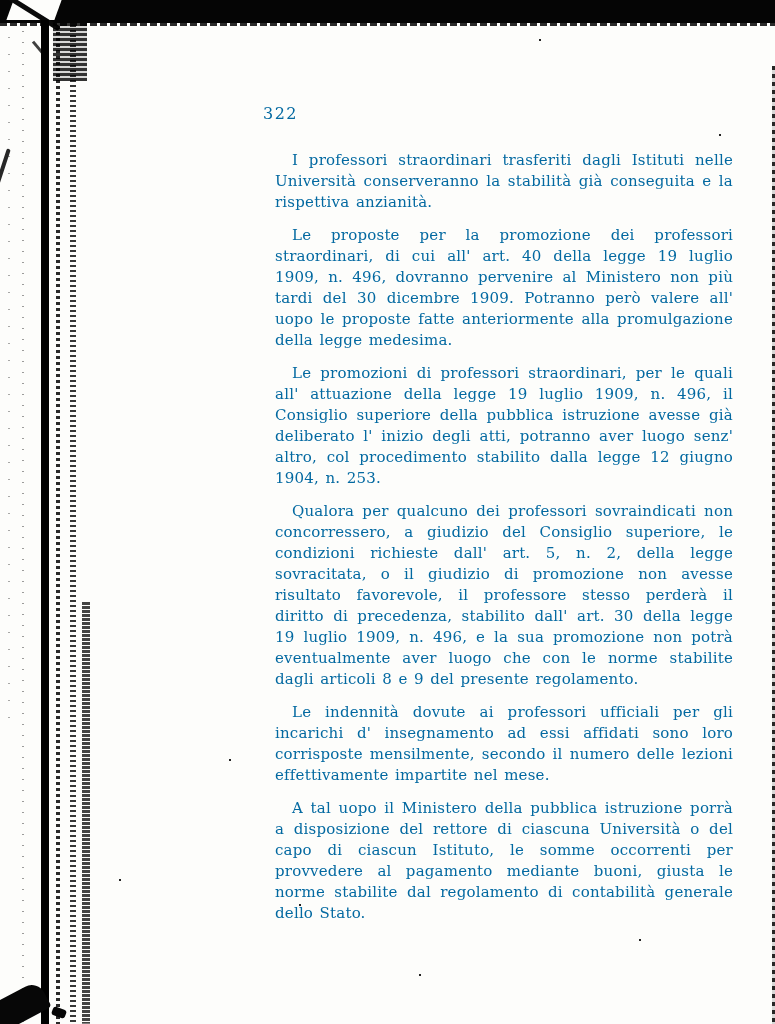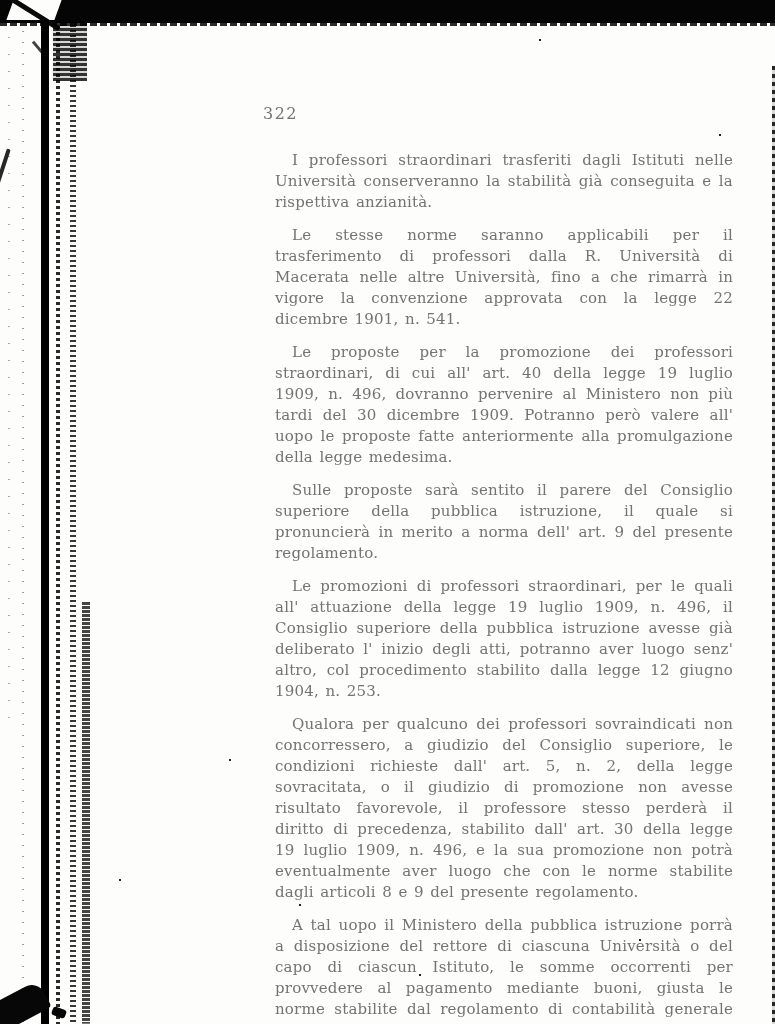--- a/index.html
+++ b/index.html
@@ -2,21 +2,21 @@
 <html><head>
 <meta charset="utf-8">
 <style>
   html,body{margin:0;padding:0;}
   .page{
     position:relative;
     width:775px;height:1024px;
     background:#fdfdfb;
     overflow:hidden;
     font-family:"DejaVu Serif","Liberation Serif",serif;
-    color:#737373;
+    color:#0369a1;
   }
   
   .top-bar{
     position:absolute;top:0;left:0;width:775px;height:23px;
     background:#050505;
   }
   .top-bar::after{
     content:"";position:absolute;left:0;top:23px;width:100%;height:3px;
     background:repeating-linear-gradient(90deg,#050505 0 7px,transparent 7px 10px);
     opacity:.85;
@@ -114,22 +114,21 @@
   <div class="binding-top-patch"></div>
   <div class="right-edge"></div>
   <div class="bottom-blob"></div>
   <div class="bottom-blob-2"></div>
   <div class="speckles"></div>
 
   <div class="content">
     <p class="page-number">322</p>
 
     <p class="para">I professori straordinari trasferiti dagli Istituti nelle Università conserveranno la stabilità già conseguita e la rispettiva anzianità.</p>
-    <p class="para">Le stesse norme saranno applicabili per il trasferimento di professori dalla R. Università di Macerata nelle altre Università, fino a che rimarrà in vigore la convenzione approvata con la legge 22 dicembre 1901, n. 541.</p>
     <p class="para">Le proposte per la promozione dei professori straordinari, di cui all' art. 40 della legge 19 luglio 1909, n. 496, dovranno pervenire al Ministero non più tardi del 30 dicembre 1909. Potranno però valere all' uopo le proposte fatte anteriormente alla promulgazione della legge medesima.</p>
-    <p class="para">Sulle proposte sarà sentito il parere del Consiglio superiore della pubblica istruzione, il quale si pronuncierà in merito a norma dell' art. 9 del presente regolamento.</p>
     <p class="para">Le promozioni di professori straordinari, per le quali all' attuazione della legge 19 luglio 1909, n. 496, il Consiglio superiore della pubblica istruzione avesse già deliberato l' inizio degli atti, potranno aver luogo senz' altro, col procedimento stabilito dalla legge 12 giugno 1904, n. 253.</p>
     <p class="para">Qualora per qualcuno dei professori sovraindicati non concorressero, a giudizio del Consiglio superiore, le condizioni richieste dall' art. 5, n. 2, della legge sovracitata, o il giudizio di promozione non avesse risultato favorevole, il professore stesso perderà il diritto di precedenza, stabilito dall' art. 30 della legge 19 luglio 1909, n. 496, e la sua promozione non potrà eventualmente aver luogo che con le norme stabilite dagli articoli 8 e 9 del presente regolamento.</p>
+    <p class="para">Le indennità dovute ai professori ufficiali per gli incarichi d' insegnamento ad essi affidati sono loro corrisposte mensilmente, secondo il numero delle lezioni effettivamente impartite nel mese.</p>
     <p class="para">A tal uopo il Ministero della pubblica istruzione porrà a disposizione del rettore di ciascuna Università o del capo di ciascun Istituto, le somme occorrenti per provvedere al pagamento mediante buoni, giusta le norme stabilite dal regolamento di contabilità generale dello Stato.</p>
 
   </div>
 
 </div>
 
 </body></html>

